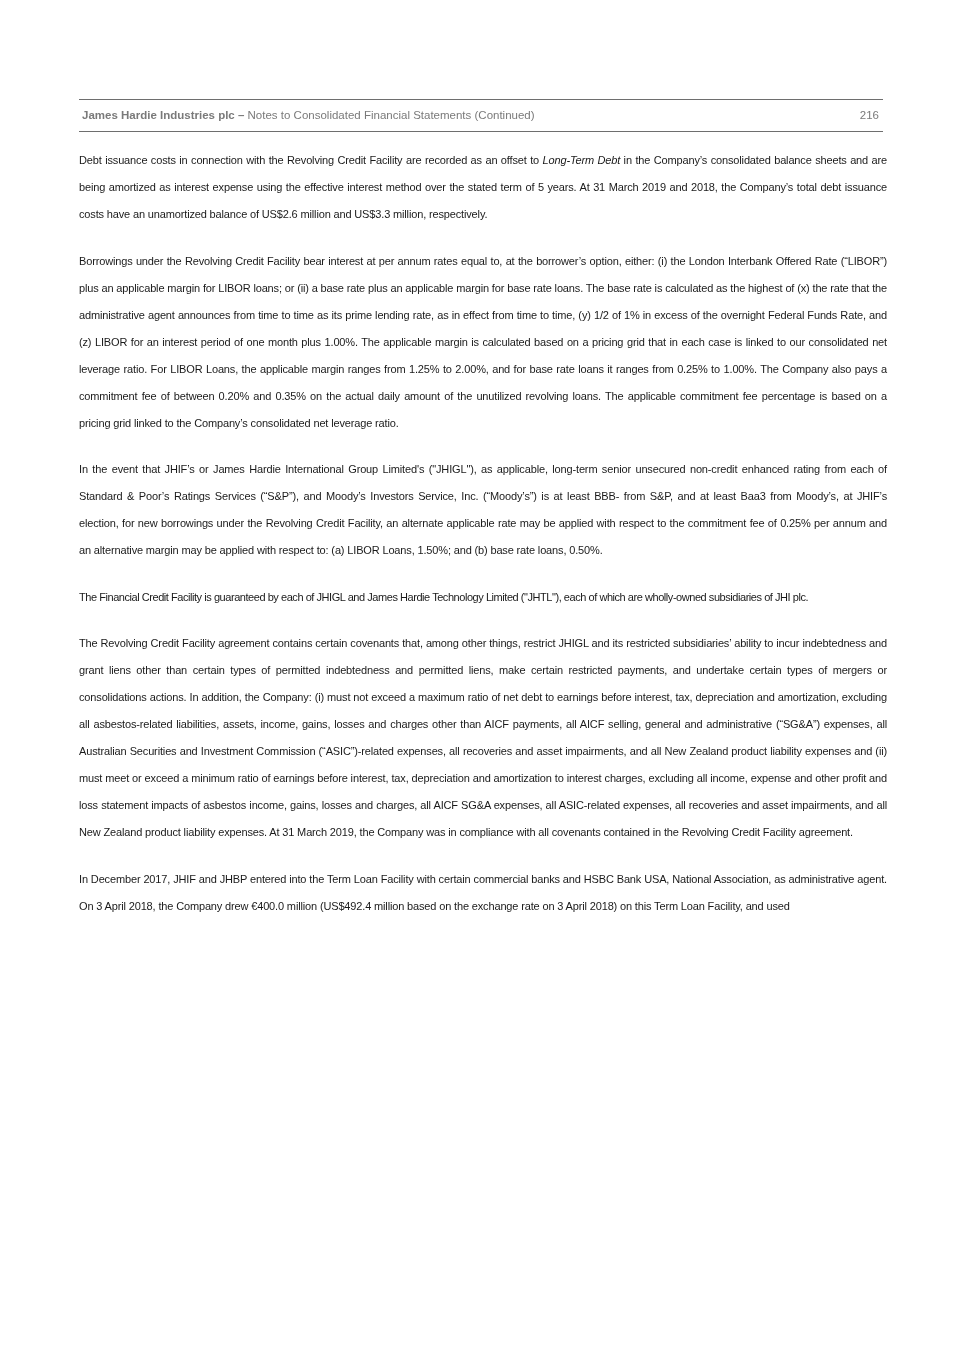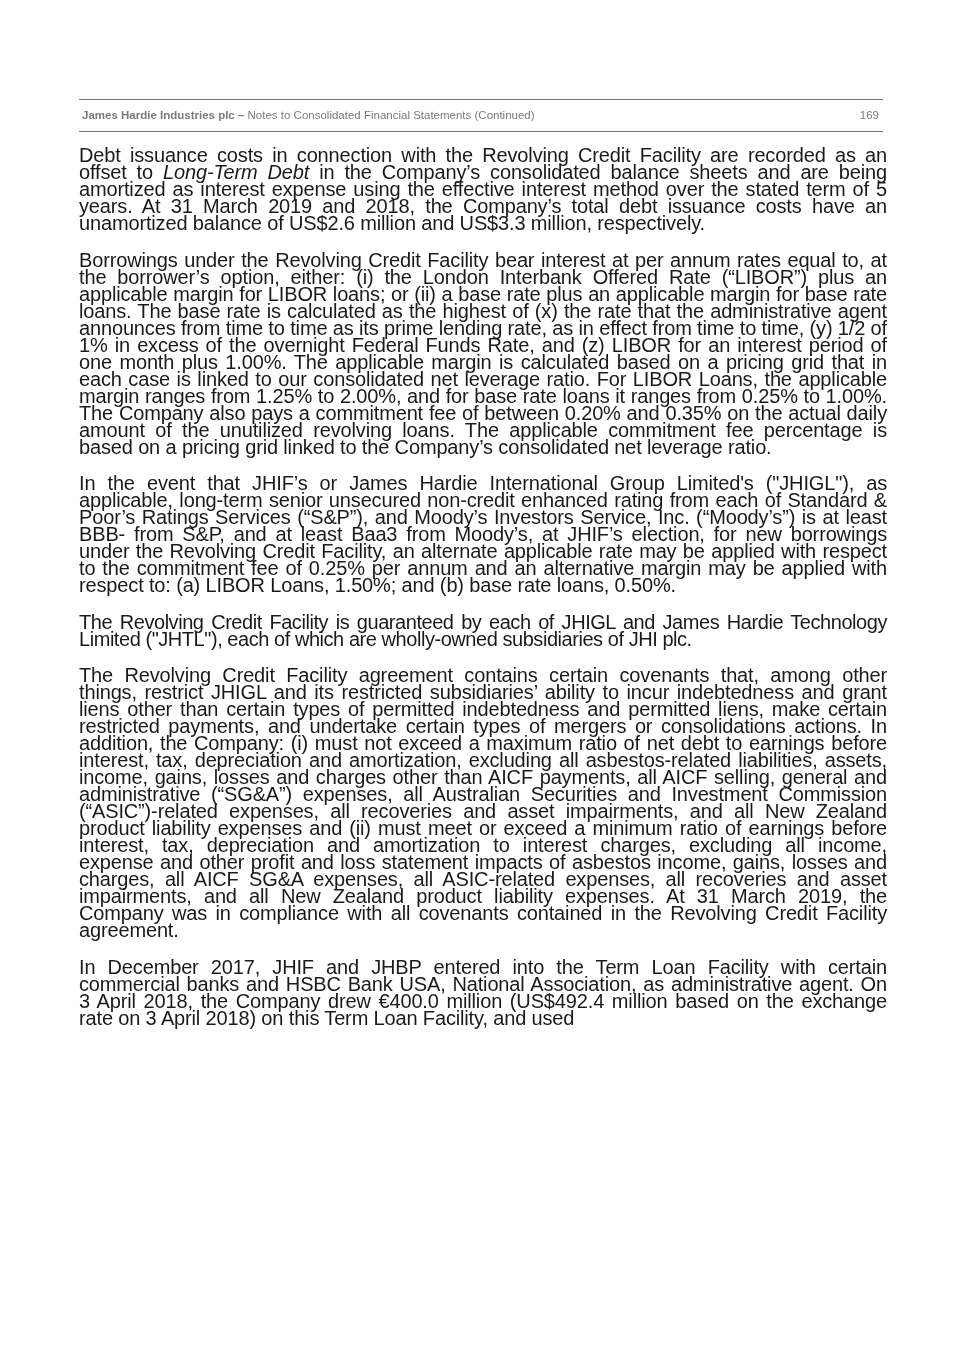--- a/index.html
+++ b/index.html
@@ -9,40 +9,40 @@
     .rule.top { top: 88px; }
     .rule.bottom { top: 120px; }
     .running-header {
       position: absolute; left: 82px; top: 96px; width: 797px;
       font-family: "Liberation Sans", sans-serif; font-size: 11.5px; color: #7a7a7a;
       display: flex; justify-content: space-between; align-items: center; height: 16px;
     }
     .running-header .company { font-weight: bold; }
     .body {
       position: absolute; left: 79px; top: 136px; width: 808px;
-      font-family: "Liberation Sans", sans-serif; font-size: 20px; line-height: 17px;
+      font-family: "Liberation Sans", sans-serif; font-size: 11px; line-height: 27px;
       color: #1a1a1a; text-align: justify; letter-spacing: -0.15px;
     }
     .body p { margin: 0 0 19.6px 0; }
     .body p.tight { letter-spacing: -0.45px; }
     .body .ital { font-style: italic; }
     .subhead { text-decoration: underline; margin: 0 0 19.6px 0; }
   </style>
 </head>
 <body>
 
 <div class="page">
   <div class="rule top"></div>
   <div class="running-header">
     <span><span class="company">James Hardie Industries plc</span><span class="company"> – </span><span>Notes to Consolidated Financial Statements (Continued)</span></span>
-    <span>169</span>
+    <span>216</span>
   </div>
   <div class="rule bottom"></div>
 
   <div class="body">
     <p><span>Debt issuance costs in connection with the Revolving Credit Facility are recorded as an offset to </span><span class="ital">Long-Term Debt</span><span> in the Company’s consolidated balance sheets and are being amortized as interest expense using the effective interest method over the stated term of 5 years. At 31 March 2019 and 2018, the Company’s total debt issuance costs have an unamortized balance of US$2.6 million and US$3.3 million, respectively.</span></p>
     <p>Borrowings under the Revolving Credit Facility bear interest at per annum rates equal to, at the borrower’s option, either: (i) the London Interbank Offered Rate (“LIBOR”) plus an applicable margin for LIBOR loans; or (ii) a base rate plus an applicable margin for base rate loans. The base rate is calculated as the highest of (x) the rate that the administrative agent announces from time to time as its prime lending rate, as in effect from time to time, (y) 1/2 of 1% in excess of the overnight Federal Funds Rate, and (z) LIBOR for an interest period of one month plus 1.00%. The applicable margin is calculated based on a pricing grid that in each case is linked to our consolidated net leverage ratio. For LIBOR Loans, the applicable margin ranges from 1.25% to 2.00%, and for base rate loans it ranges from 0.25% to 1.00%. The Company also pays a commitment fee of between 0.20% and 0.35% on the actual daily amount of the unutilized revolving loans. The applicable commitment fee percentage is based on a pricing grid linked to the Company’s consolidated net leverage ratio.</p>
     <p>In the event that JHIF’s or James Hardie International Group Limited's ("JHIGL"), as applicable, long-term senior unsecured non-credit enhanced rating from each of Standard &amp; Poor’s Ratings Services (“S&amp;P”), and Moody’s Investors Service, Inc. (“Moody’s”) is at least BBB- from S&amp;P, and at least Baa3 from Moody’s, at JHIF’s election, for new borrowings under the Revolving Credit Facility, an alternate applicable rate may be applied with respect to the commitment fee of 0.25% per annum and an alternative margin may be applied with respect to: (a) LIBOR Loans, 1.50%; and (b) base rate loans, 0.50%.</p>
-    <p class="tight">The Revolving Credit Facility is guaranteed by each of JHIGL and James Hardie Technology Limited ("JHTL"), each of which are wholly-owned subsidiaries of JHI plc.</p>
+    <p class="tight">The Financial Credit Facility is guaranteed by each of JHIGL and James Hardie Technology Limited ("JHTL"), each of which are wholly-owned subsidiaries of JHI plc.</p>
     <p>The Revolving Credit Facility agreement contains certain covenants that, among other things, restrict JHIGL and its restricted subsidiaries’ ability to incur indebtedness and grant liens other than certain types of permitted indebtedness and permitted liens, make certain restricted payments, and undertake certain types of mergers or consolidations actions. In addition, the Company: (i) must not exceed a maximum ratio of net debt to earnings before interest, tax, depreciation and amortization, excluding all asbestos-related liabilities, assets, income, gains, losses and charges other than AICF payments, all AICF selling, general and administrative (“SG&amp;A”) expenses, all Australian Securities and Investment Commission (“ASIC”)-related expenses, all recoveries and asset impairments, and all New Zealand product liability expenses and (ii) must meet or exceed a minimum ratio of earnings before interest, tax, depreciation and amortization to interest charges, excluding all income, expense and other profit and loss statement impacts of asbestos income, gains, losses and charges, all AICF SG&amp;A expenses, all ASIC-related expenses, all recoveries and asset impairments, and all New Zealand product liability expenses. At 31 March 2019, the Company was in compliance with all covenants contained in the Revolving Credit Facility agreement.</p>
     <p>In December 2017, JHIF and JHBP entered into the Term Loan Facility with certain commercial banks and HSBC Bank USA, National Association, as administrative agent. On 3 April 2018, the Company drew €400.0 million (US$492.4 million based on the exchange rate on 3 April 2018) on this Term Loan Facility, and used</p>
   </div>
 </div>
 
 </body></html>

